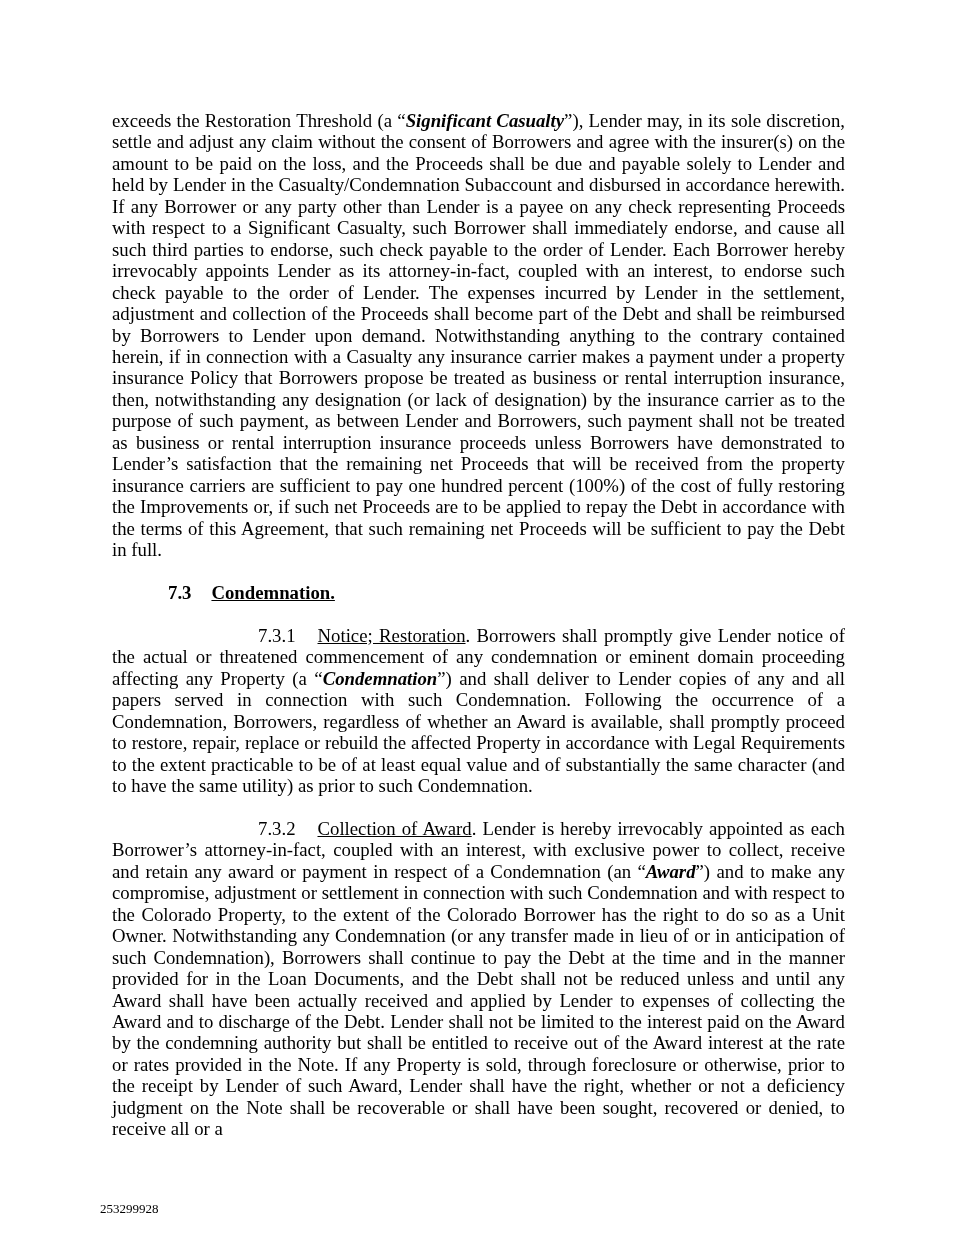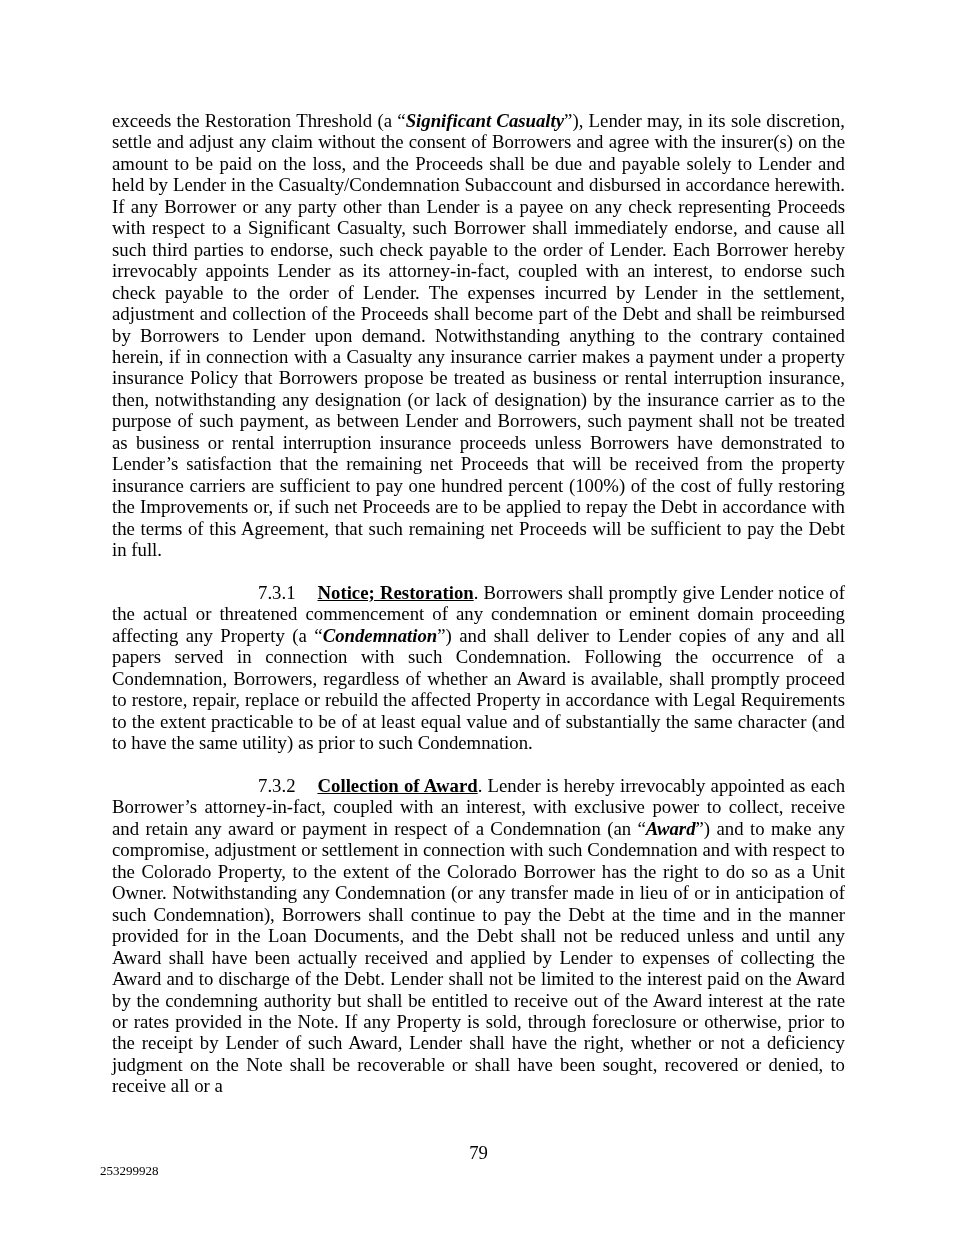--- a/index.html
+++ b/index.html
@@ -39,53 +39,55 @@
   .heading {
     margin-left: 56px;
     font-weight: bold;
     text-align: left;
   }
   .heading .title-u { margin-left: 20px; text-decoration: underline; }
 
   
   .seg-b  { font-weight: normal; }
   .seg-bi { font-weight: bold; font-style: italic; }
-  .seg-bu { font-weight: bold; text-decoration: underline; }
+  .seg-bu { font-weight: normal; text-decoration: underline; }
   .seg-tab { display: inline-block; width: 22px; }
 
   .footer-page {
     position: absolute;
     left: 112px;
     top: 1142px;
     width: 733px;
     text-align: center;
     font-size: 18.75px;
     line-height: 21.45px;
   }
   .footer-doc {
     position: absolute;
     left: 100px;
-    top: 1163px;
+    top: 1201px;
     font-size: 13px;
     line-height: 15px;
   }
 </style>
 </head>
 <body>
 
 <div class="page">
 
   <div class="text-col">
 
     <p class="para"><span>exceeds the Restoration Threshold (a “</span><span class="seg-bi">Significant Casualty</span><span>”), Lender may, in its sole discretion, settle and adjust any claim without the consent of Borrowers and agree with the insurer(s) on the amount to be paid on the loss, and the Proceeds shall be due and payable solely to Lender and held by Lender in the Casualty/Condemnation Subaccount and disbursed in accordance herewith.  If any Borrower or any party other than Lender is a payee on any check representing Proceeds with respect to a Significant Casualty, such Borrower shall immediately endorse, and cause all such third parties to endorse, such check payable to the order of Lender.  Each Borrower hereby irrevocably appoints Lender as its attorney-in-fact, coupled with an interest, to endorse such check payable to the order of Lender.  The expenses incurred by Lender in the settlement, adjustment and collection of the Proceeds shall become part of the Debt and shall be reimbursed by Borrowers to Lender upon demand.  Notwithstanding anything to the contrary contained herein, if in connection with a Casualty any insurance carrier makes a payment under a property insurance Policy that Borrowers propose be treated as business or rental interruption insurance, then, notwithstanding any designation (or lack of designation) by the insurance carrier as to the purpose of such payment, as between Lender and Borrowers, such payment shall not be treated as business or rental interruption insurance proceeds unless Borrowers have demonstrated to Lender’s satisfaction that the remaining net Proceeds that will be received from the property insurance carriers are sufficient to pay one hundred percent (100%) of the cost of fully restoring the Improvements or, if such net Proceeds are to be applied to repay the Debt in accordance with the terms of this Agreement, that such remaining net Proceeds will be sufficient to pay the Debt in full.</span></p>
 
+    <div class="heading">
+      <span class="num">7.3</span><span class="title-u">Condemnation.</span>
+    </div>
 
     <p class="para indent"><span class="seg-b">7.3.1</span><span class="seg-tab"></span><span class="seg-bu">Notice; Restoration</span><span>.  Borrowers shall promptly give Lender notice of the actual or threatened commencement of any condemnation or eminent domain proceeding affecting any Property (a “</span><span class="seg-bi">Condemnation</span><span>”) and shall deliver to Lender copies of any and all papers served in connection with such Condemnation.  Following the occurrence of a Condemnation, Borrowers, regardless of whether an Award is available, shall promptly proceed to restore, repair, replace or rebuild the affected Property in accordance with Legal Requirements to the extent practicable to be of at least equal value and of substantially the same character (and to have the same utility) as prior to such Condemnation.</span></p>
 
     <p class="para indent"><span class="seg-b">7.3.2</span><span class="seg-tab"></span><span class="seg-bu">Collection of Award</span><span>.  Lender is hereby irrevocably appointed as each Borrower’s attorney-in-fact, coupled with an interest, with exclusive power to collect, receive and retain any award or payment in respect of a Condemnation (an “</span><span class="seg-bi">Award</span><span>”) and to make any compromise, adjustment or settlement in connection with such Condemnation and with respect to the Colorado Property, to the extent of the Colorado Borrower has the right to do so as a Unit Owner.  Notwithstanding any Condemnation (or any transfer made in lieu of or in anticipation of such Condemnation), Borrowers shall continue to pay the Debt at the time and in the manner provided for in the Loan Documents, and the Debt shall not be reduced unless and until any Award shall have been actually received and applied by Lender to expenses of collecting the Award and to discharge of the Debt. Lender shall not be limited to the interest paid on the Award by the condemning authority but shall be entitled to receive out of the Award interest at the rate or rates provided in the Note.  If any Property is sold, through foreclosure or otherwise, prior to the receipt by Lender of such Award, Lender shall have the right, whether or not a deficiency judgment on the Note shall be recoverable or shall have been sought, recovered or denied, to receive all or a</span></p>
 
   </div>
 
-  <div class="footer-page">79</div>
 
   <div class="footer-doc">253299928</div>
 
 </div>
 
 </body></html>

